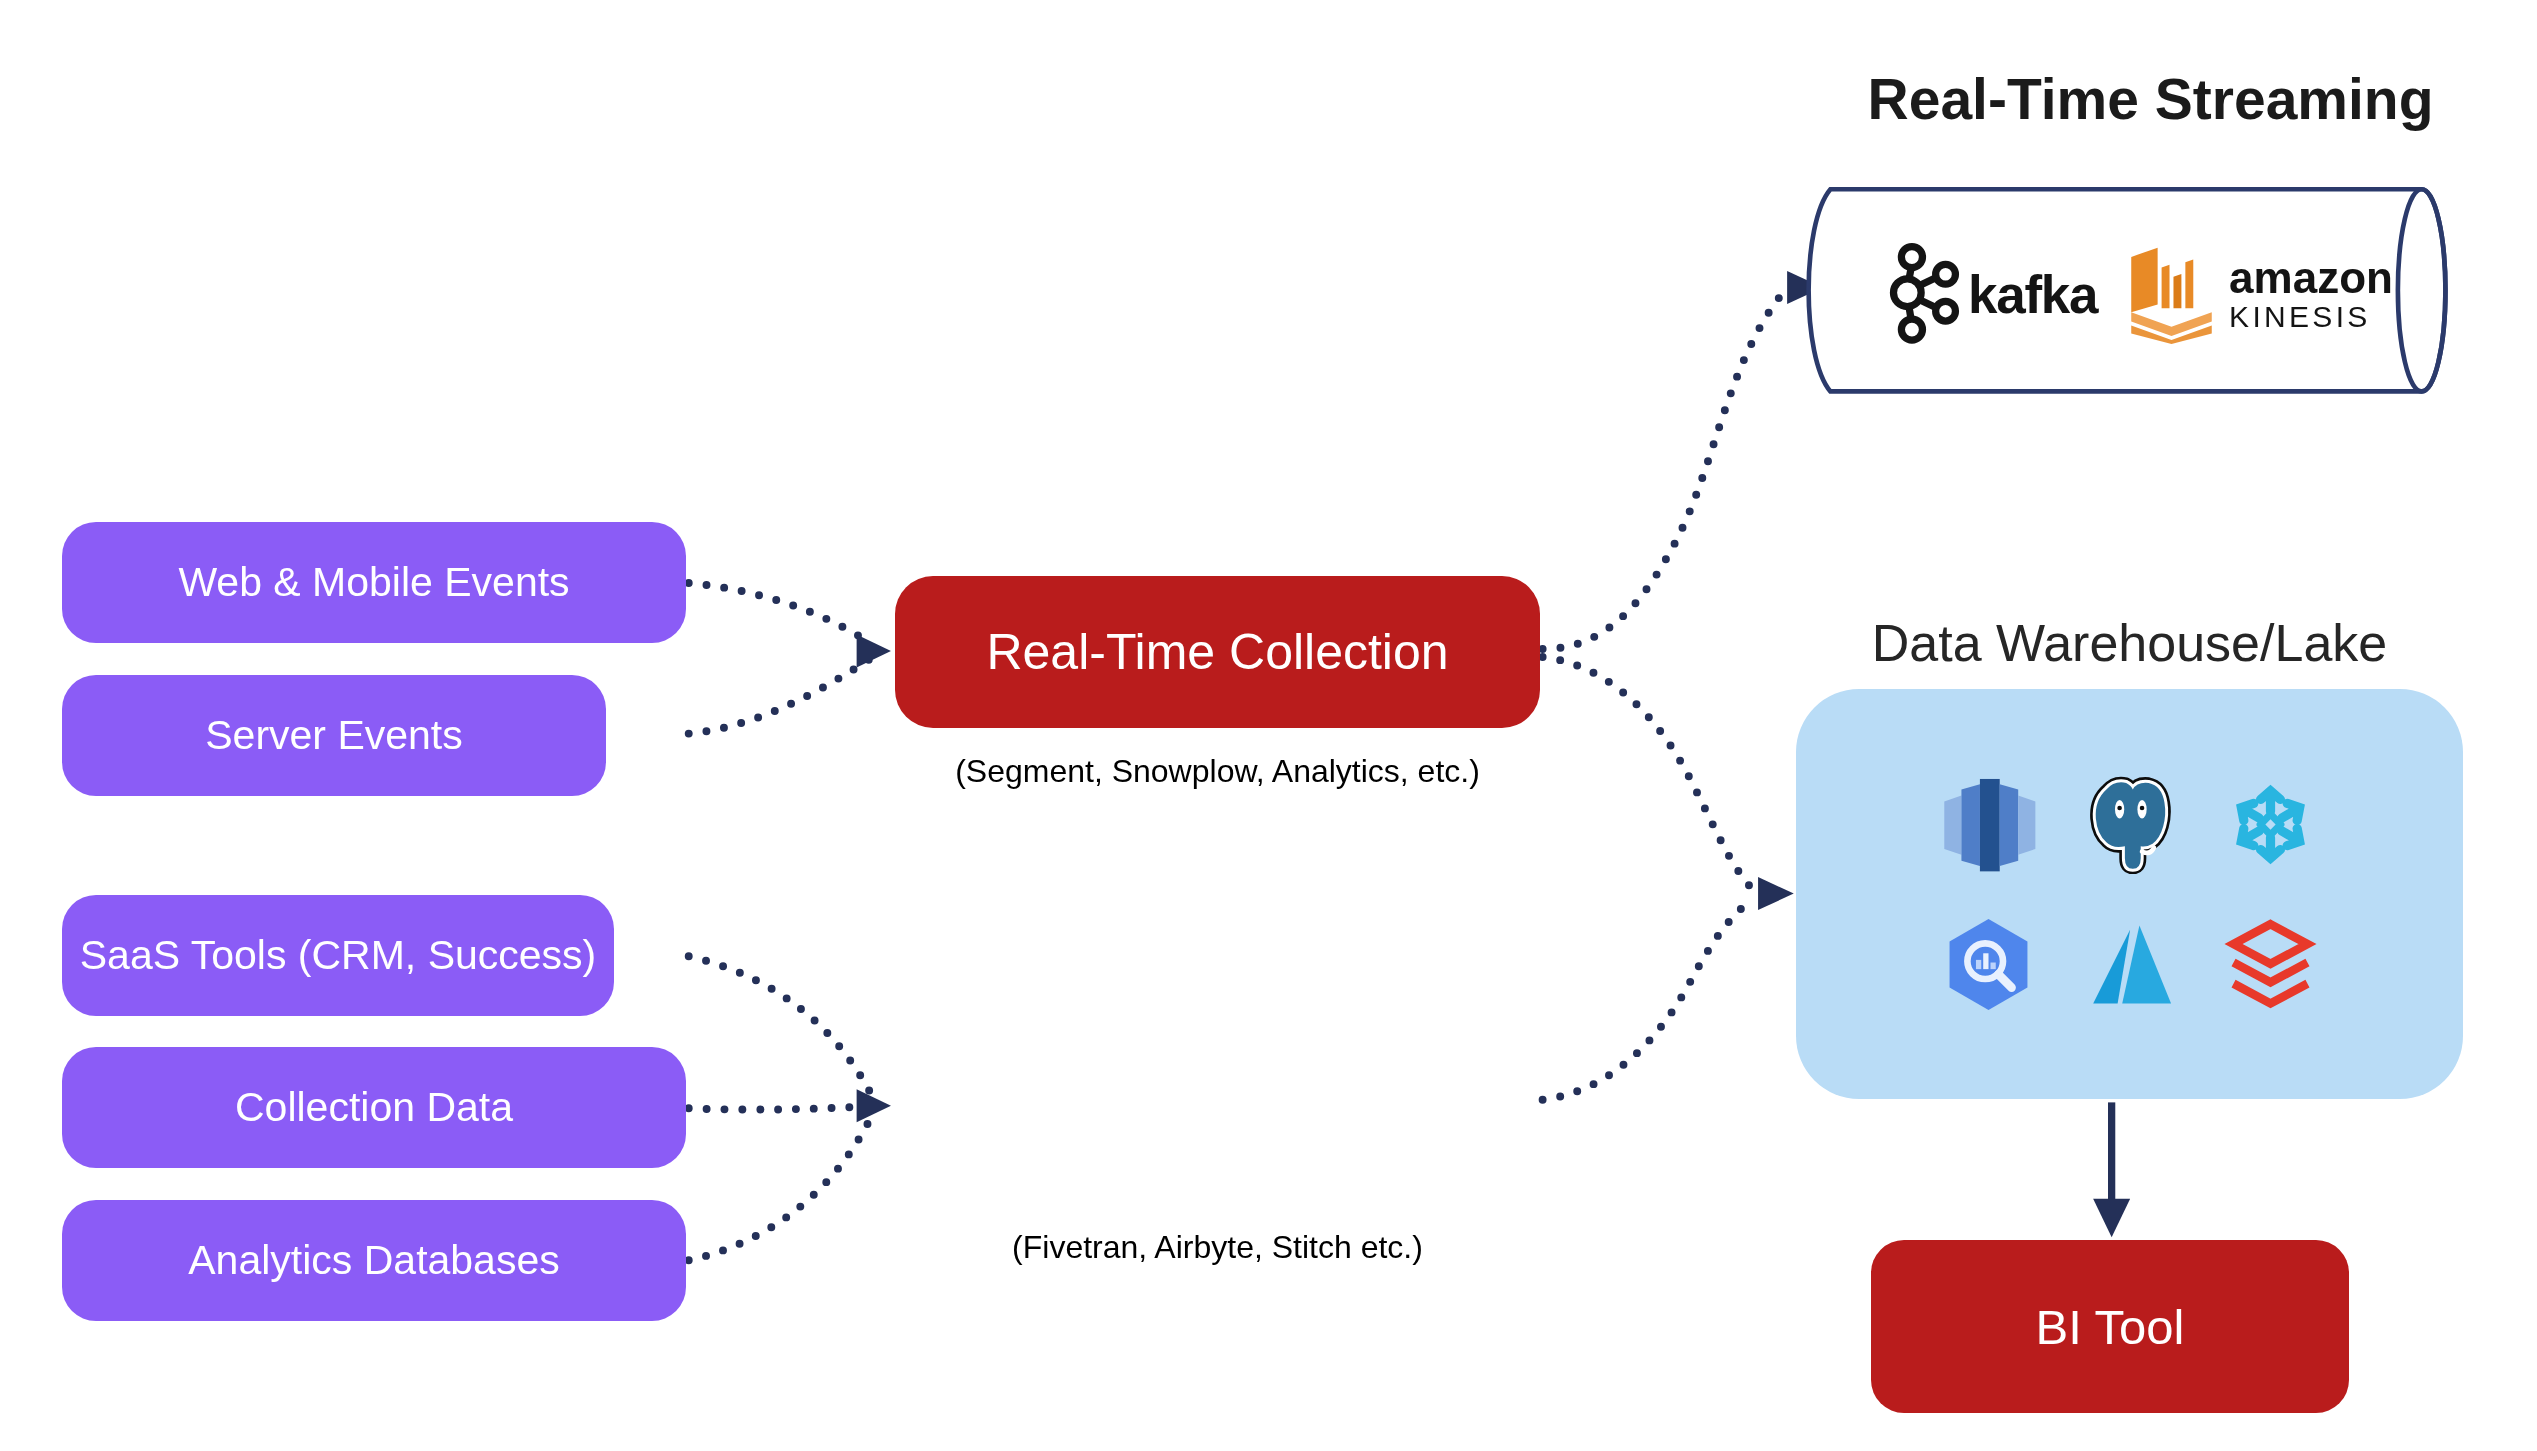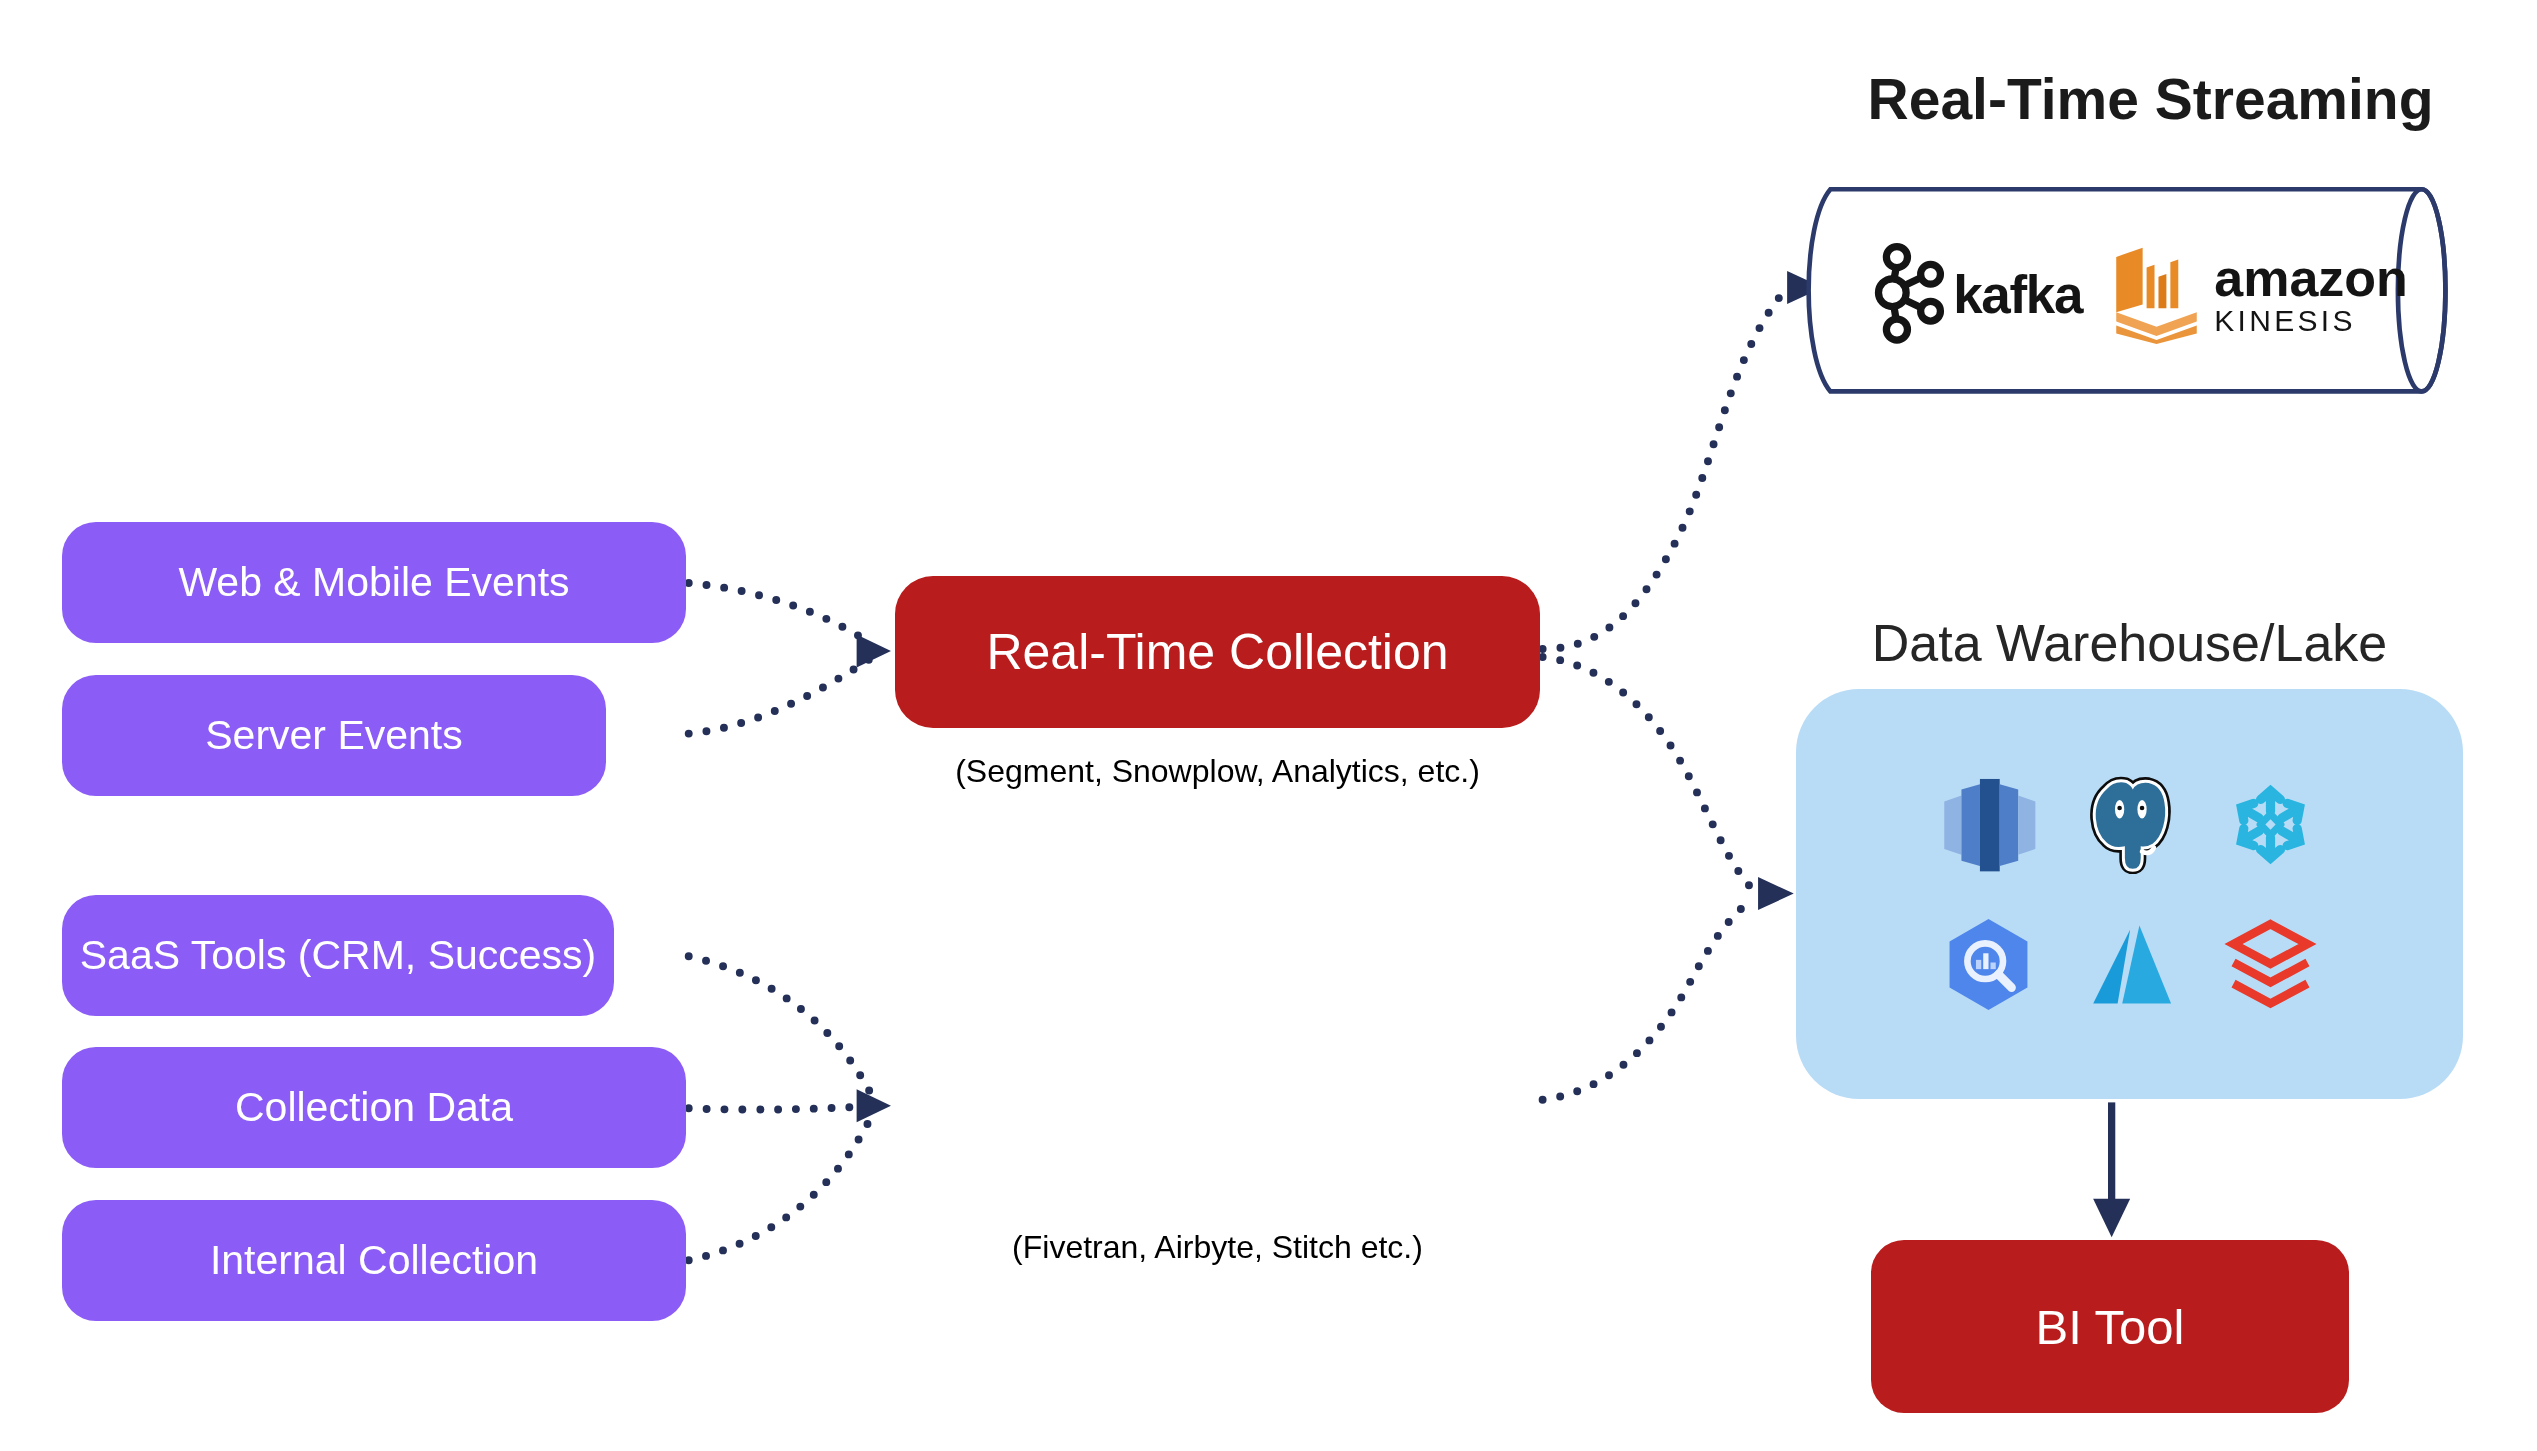--- a/index.html
+++ b/index.html
@@ -11,21 +11,21 @@
   .navy-box{background:#b91c1c;border-radius:38px;color:#ffffff;font-weight:400;}
   .caption{color:#000000;font-size:32px;font-weight:400;text-align:center;}
   .big-title{color:#1b1b1b;font-weight:800;text-align:center;}
   .mid-title{color:#262626;font-weight:400;text-align:center;}
   .logo-grid{display:flex;flex-direction:column;gap:41px;align-items:center;justify-content:center;
              width:100%;height:100%;}
   .logo-row{display:flex;flex-direction:row;gap:42px;align-items:center;}
   .cyl-content{display:flex;flex-direction:row;align-items:center;justify-content:center;gap:4px;}
   .kafka-word{font-size:53px;font-weight:700;color:#141414;letter-spacing:-1.3px;}
   .amazon-stack{display:flex;flex-direction:column;line-height:1;margin-left:4px;}
-  .amazon-word{font-size:52px;font-weight:700;color:#141414;}
+  .amazon-word{font-size:44px;font-weight:700;color:#141414;}
   .kinesis-word{font-size:30px;font-weight:500;color:#141414;letter-spacing:3.3px;margin-top:2.6px;}
   svg{display:block;}
 </style>
 </head>
 <body>
 
 <div id="canvas">
 
   <svg class="abs" style="left:0;top:0;" width="2538" height="1452" viewBox="0 0 3840 2197">
     <g fill="none" stroke="#243058" stroke-width="12" stroke-linecap="round" stroke-dasharray="0 27">
@@ -56,21 +56,21 @@
   <div class="abs box gray-box" style="left:62px;top:675px;width:544px;height:121px;">
     <span>Server Events</span>
   </div>
   <div class="abs box gray-box" style="left:62px;top:895px;width:552px;height:121px;">
     <span>SaaS Tools (CRM, Success)</span>
   </div>
   <div class="abs box gray-box" style="left:62px;top:1047px;width:624px;height:121px;">
     <span>Collection Data</span>
   </div>
   <div class="abs box gray-box" style="left:62px;top:1200px;width:624px;height:121px;">
-    <span>Internal Collection</span>
+    <span>Analytics Databases</span>
   </div>
 
   <div class="abs box navy-box" style="left:895px;top:576px;width:645px;height:152px;font-size:50px;">
     <span>Real-Time Collection</span>
   </div>
   <div class="abs caption" style="left:895px;top:753px;width:645px;">(Segment, Snowplow, Analytics, etc.)</div>
 
   <div class="abs caption" style="left:895px;top:1229px;width:645px;">(Fivetran, Airbyte, Stitch etc.)</div>
 
   <div class="abs big-title" style="left:1817px;top:66px;width:667px;font-size:57px;">Real-Time Streaming</div>

